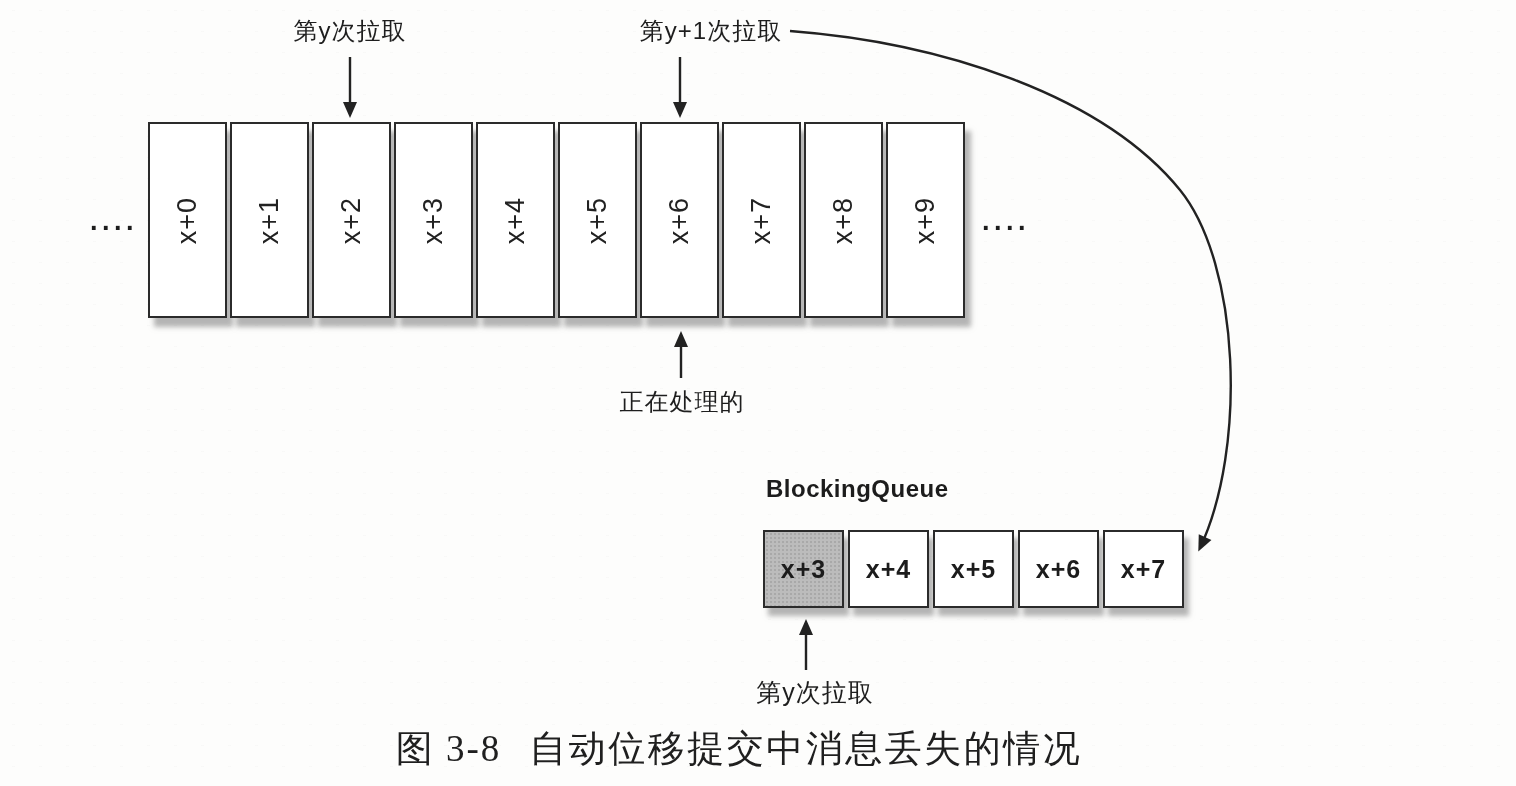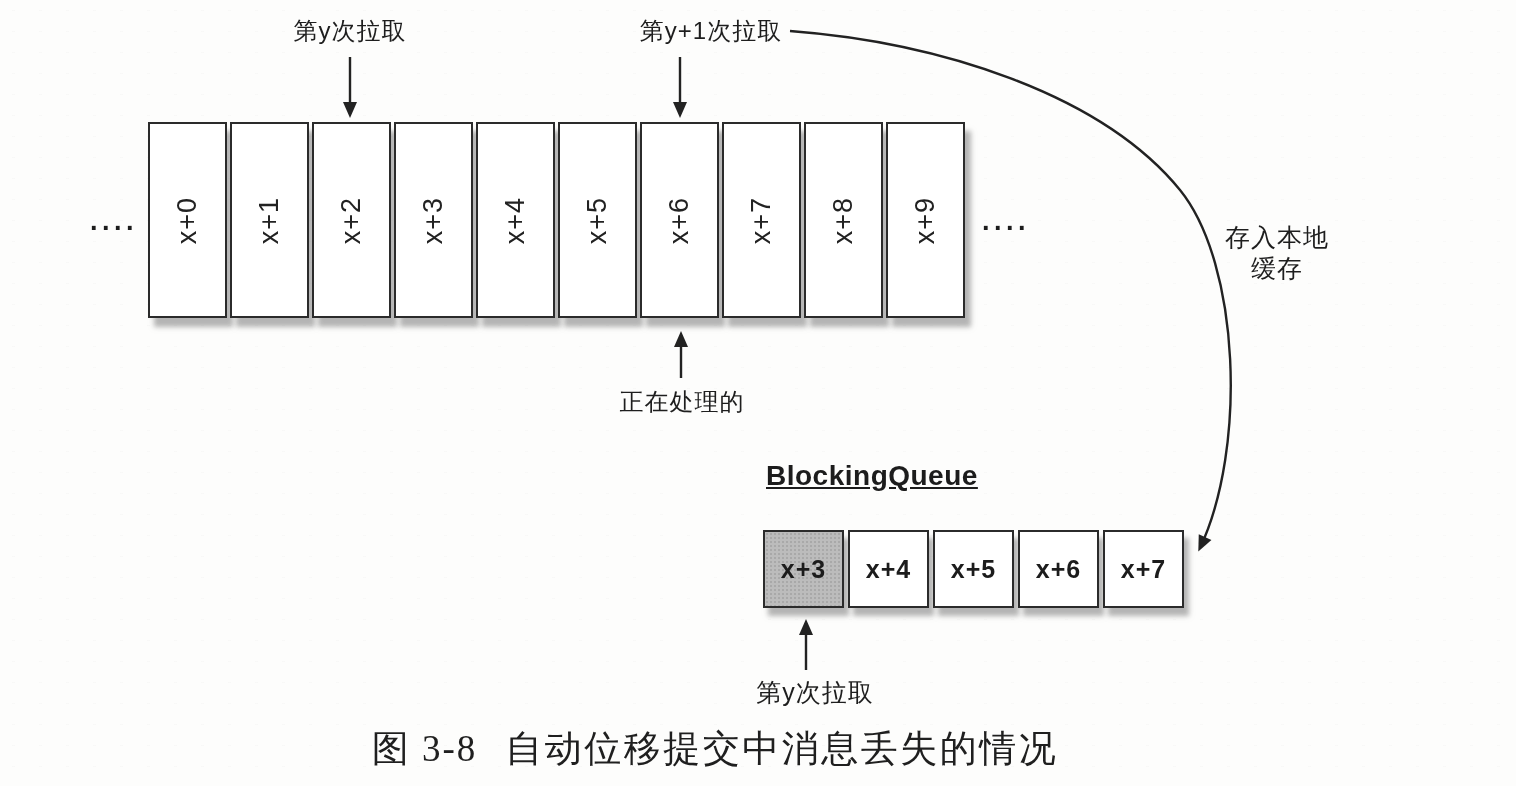--- a/index.html
+++ b/index.html
@@ -84,27 +84,26 @@
     left: 1277px; top: 222px;
     text-align: center;
     font-size: 25px;
     line-height: 31px;
     transform: translateX(-50%);
   }
 
   
   .bq-title {
     position: absolute;
-    left: 766px; top: 460px;
-    font-size: 28px;
+    left: 766px; top: 475px;
+    font-size: 24px;
     font-weight: bold;
     letter-spacing: 0.5px;
     color: #1c1c1c;
     z-index: 2;
-    text-decoration: underline;
   }
   .bq-row {
     position: absolute;
     left: 763px; top: 530px;
     display: flex;
     gap: 4px;
     z-index: 2;
   }
   .bq-cell {
     box-sizing: border-box;
@@ -130,20 +129,21 @@
   .caption {
     position: absolute;
     left: 0; top: 724px;
     width: 1430px;
     text-align: center;
     font-family: "Liberation Serif", "DejaVu Serif", serif;
     font-size: 37px;
     color: #1f1f1f;
     z-index: 2;
     white-space: nowrap;
+    padding-left: 24px;
   }
   .cap-num { margin-right: 28px; letter-spacing: 2px; }
   .cap-title { letter-spacing: 2.5px; }
 </style>
 </head>
 <body>
 
 <div class="page">
 
   <svg class="overlay" width="1516" height="786" viewBox="0 0 1516 786">
@@ -194,24 +194,20 @@
     </div>
     <div class="log-cell">
       <span class="vtext">x+9</span>
     </div>
   </div>
 
   <div class="ellipsis right">····</div>
 
   <div class="ann commit-m">正在处理的</div>
 
-  <div class="ann store-cache">
-    <div>存入本地</div>
-    <div>缓存</div>
-  </div>
 
   <div class="bq-title">BlockingQueue</div>
 
   <div class="bq-row">
     <div class="bq-cell processing">
       <span>x+3</span>
     </div>
     <div class="bq-cell">
       <span>x+4</span>
     </div>

